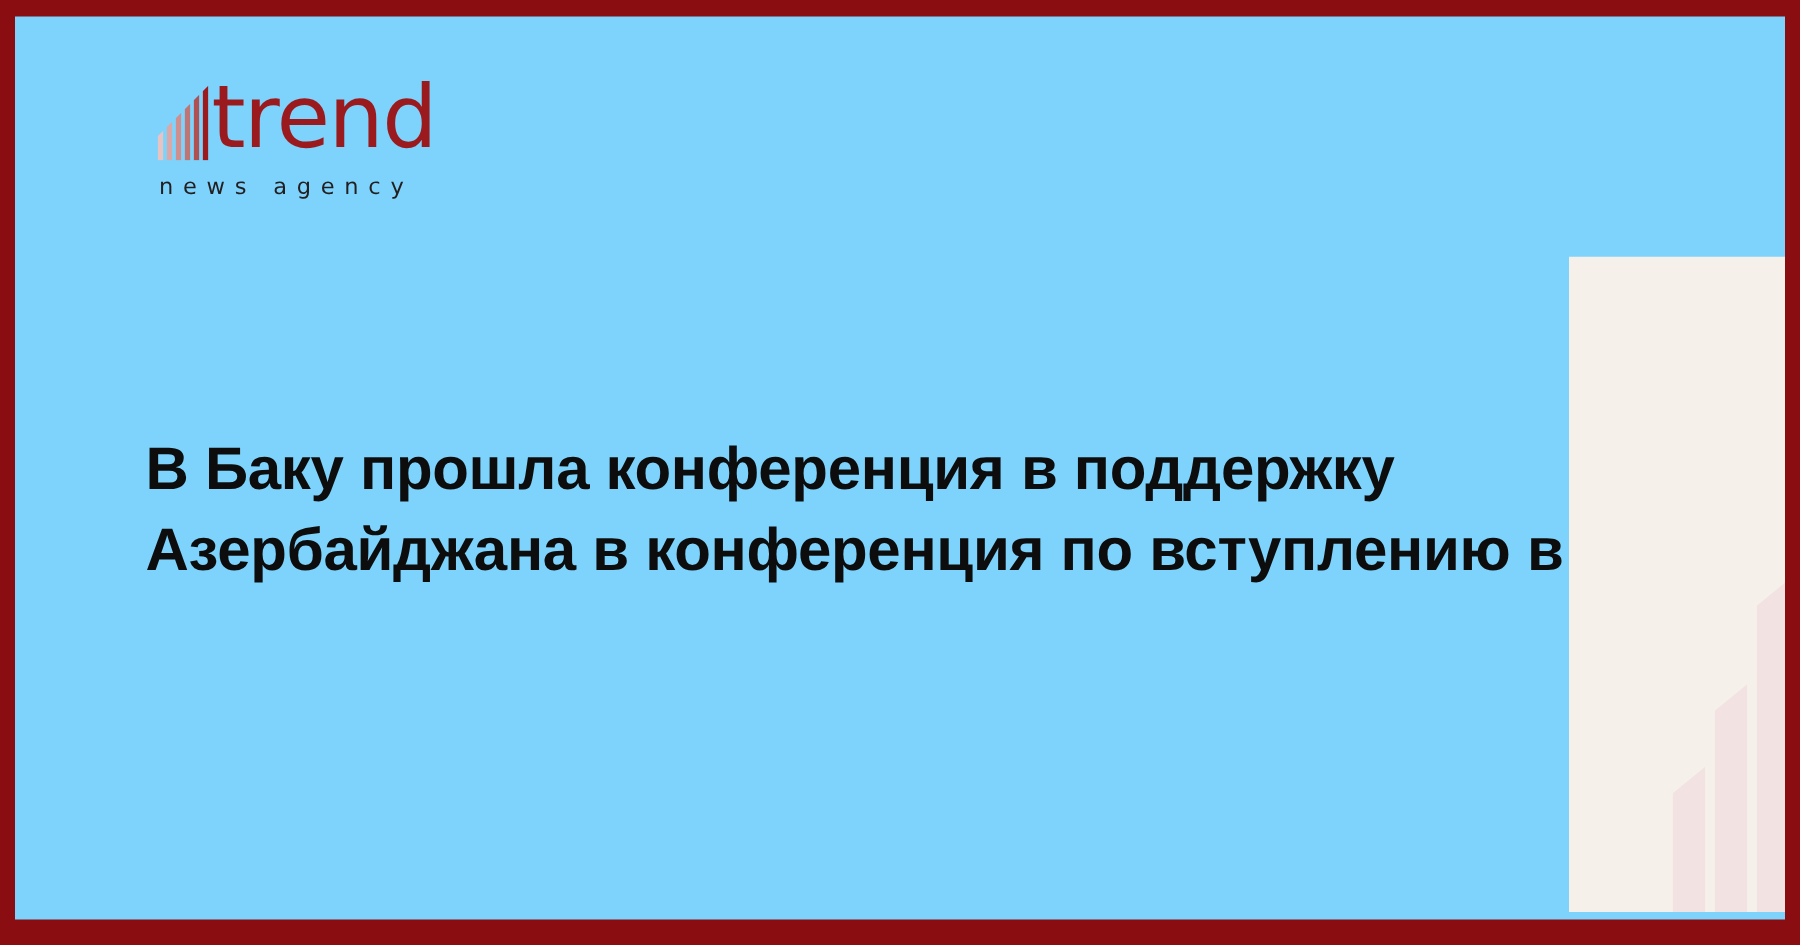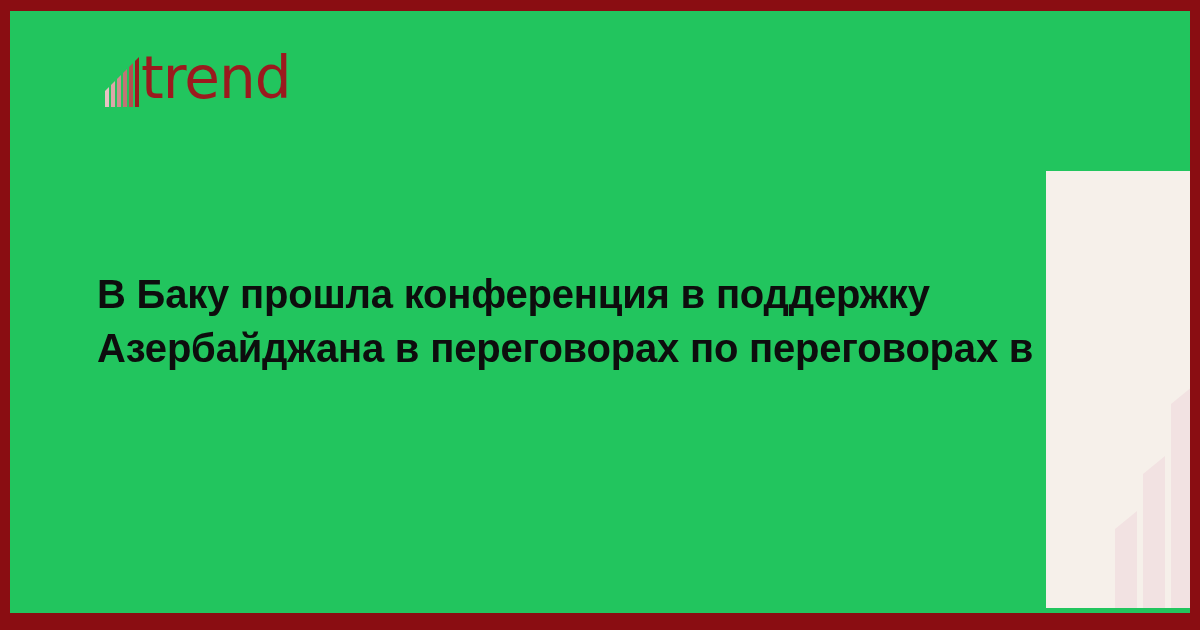--- a/index.html
+++ b/index.html
@@ -10,21 +10,21 @@
   }
   body {
     font-family: "Liberation Sans", "DejaVu Sans", sans-serif;
   }
 
   .card {
     position: relative;
     width: 1200px;
     height: 630px;
     box-sizing: border-box;
-    background: #22c55e;
+    background: #7dd3fc;
     border-top: 11px solid #8a0d12;
     border-bottom: 17px solid #8a0d12;
     border-left: 10px solid #8a0d12;
     border-right: 10px solid #8a0d12;
     overflow: hidden;
   }
 
   
   .watermark {
     position: absolute;
@@ -90,21 +90,21 @@
     letter-spacing: 6.5px;
     color: #231f20;
     font-weight: 400;
     white-space: nowrap;
   }
 
   
   .headline {
     position: absolute;
     left: 87px;
-    top: 229px;
+    top: 248px;
     width: 910px;
     font-family: "Liberation Sans", "DejaVu Sans", sans-serif;
     font-size: 40px;
     line-height: 54px;
     font-weight: 700;
     color: #0d0d0d;
     letter-spacing: -0.2px;
   }
   .headline-line { display: block; white-space: nowrap; }
 </style>
@@ -125,20 +125,21 @@
   <div class="logo">
     <div class="logo-mark" id="logo-mark">
         <div class="logo-bar" style="left: 0px; height: 20px; background: rgb(231, 195, 195); clip-path: polygon(0px 4px, 100% 0px, 100% 100%, 0px 100%);"></div>
         <div class="logo-bar" style="left: 6px; height: 26px; background: rgb(219, 168, 168); clip-path: polygon(0px 4px, 100% 0px, 100% 100%, 0px 100%);"></div>
         <div class="logo-bar" style="left: 12px; height: 32px; background: rgb(207, 143, 143); clip-path: polygon(0px 4px, 100% 0px, 100% 100%, 0px 100%);"></div>
         <div class="logo-bar" style="left: 18px; height: 38px; background: rgb(192, 117, 117); clip-path: polygon(0px 4px, 100% 0px, 100% 100%, 0px 100%);"></div>
         <div class="logo-bar" style="left: 24px; height: 44px; background: rgb(176, 80, 80); clip-path: polygon(0px 4px, 100% 0px, 100% 100%, 0px 100%);"></div>
         <div class="logo-bar" style="left: 30px; height: 50px; background: rgb(155, 26, 30); clip-path: polygon(0px 4px, 100% 0px, 100% 100%, 0px 100%);"></div>
       </div>
     <div class="logo-word">trend</div>
+    <div class="logo-tagline">news agency</div>
   </div>
 
   <h1 class="headline">
     <span class="headline-line">В Баку прошла конференция в поддержку</span>
-    <span class="headline-line">Азербайджана в переговорах по переговорах в</span>
+    <span class="headline-line">Азербайджана в конференция по вступлению в</span>
   </h1>
 
 </div>
 
 </body></html>

